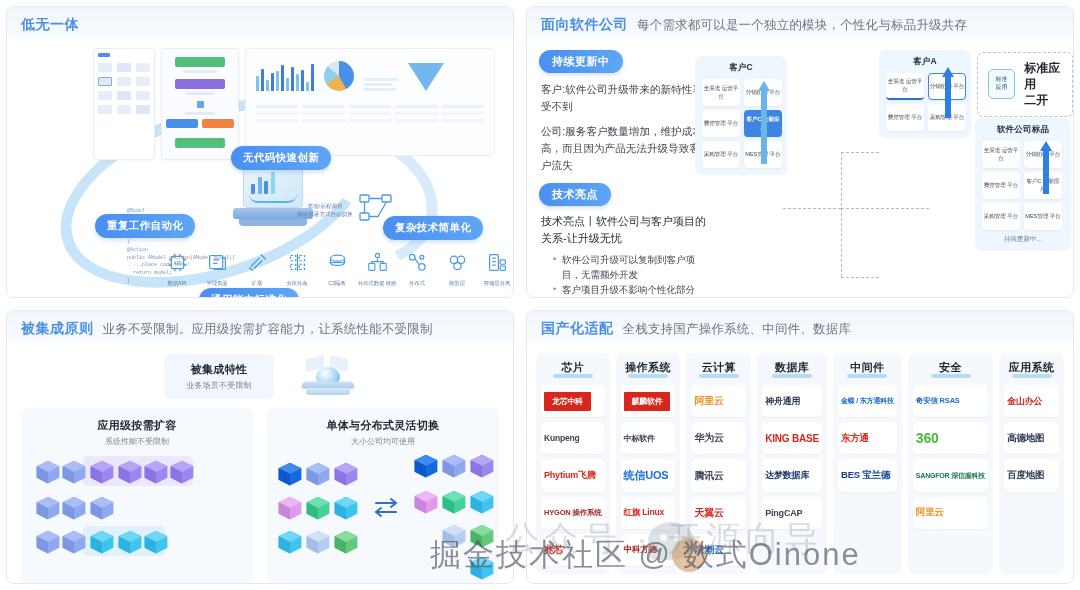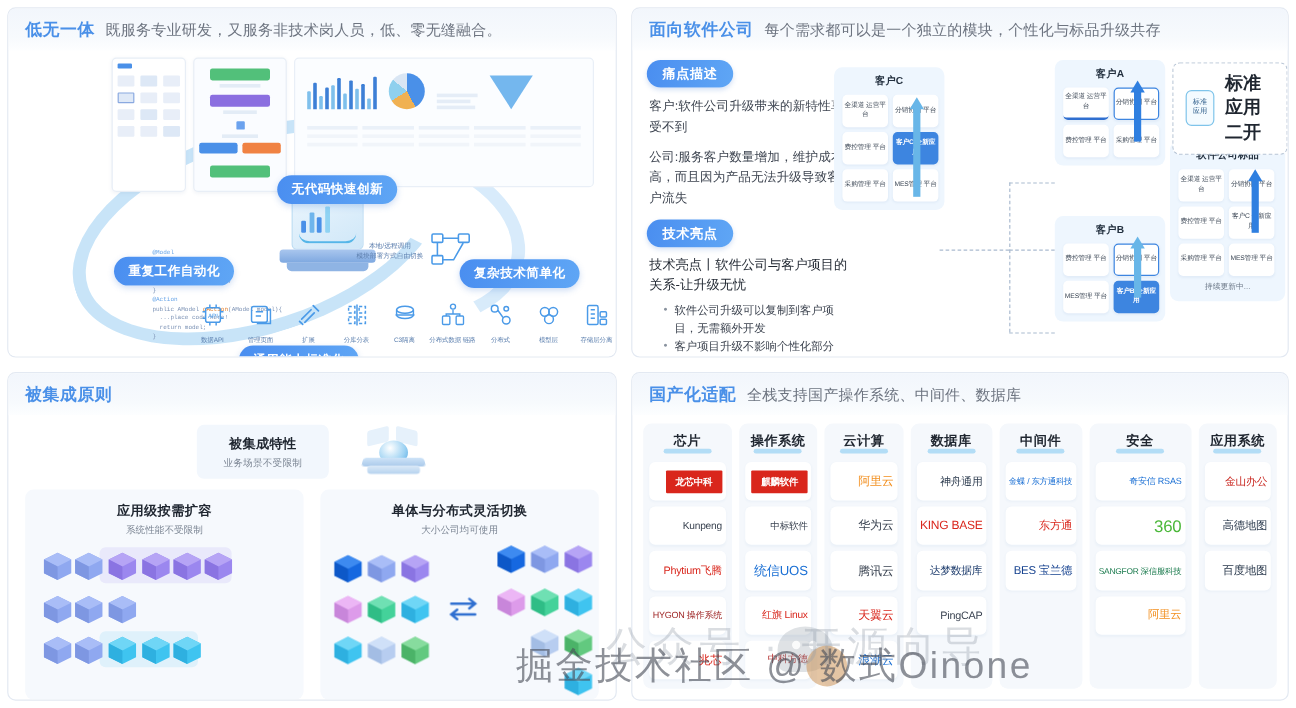--- a/index.html
+++ b/index.html
@@ -139,21 +139,21 @@
   .arrow-up.lt { border-bottom-color:#68b6e8; }
   .dashbox {
     position:absolute; border:1px dashed #b9c6d6; border-radius:6px;
     padding:7px 10px; display:flex; align-items:center; gap:9px; background:#fff;
   }
   .std-chip {
     width:34px;height:30px;border:1.4px solid #7fc4ea;border-radius:5px;background:#f4fbff;
     display:flex;align-items:center;justify-content:center;text-align:center;
     font-size:6px;color:#2d5d8a;line-height:1.3;
   }
-  .std-lbl { font-size:15px;font-weight:bold;color:#1f2630;line-height:1.35; }
+  .std-lbl { font-size:12px;font-weight:bold;color:#1f2630;line-height:1.35; }
   .more-t { font-size:6.5px;color:#6f7b8a;text-align:center;margin-top:5px; }
   .dline { position:absolute; border-top:1px dashed #aabbd0; }
   .dlinev { position:absolute; border-left:1px dashed #aabbd0; }
 
   
   .bl { position:absolute; inset:0; padding:6px 14px 8px 14px; }
   .bl-top { display:flex; align-items:center; justify-content:center; gap:26px; margin-top:2px; }
   .bl-chip {
     background:#f2f7fd; border-radius:6px; padding:8px 22px; text-align:center;
   }
@@ -177,25 +177,25 @@
     display:flex; flex-direction:column; gap:5px;
   }
   .lg-head { text-align:center; font-size:11px; font-weight:bold; color:#1f2630; position:relative; padding-bottom:4px; margin-bottom:1px; letter-spacing:.4px; }
   .lg-head:after {
     content:""; position:absolute; left:50%; transform:translateX(-50%);
     bottom:1px; width:40px; height:4px; background:#a7d8f5; border-radius:2px; opacity:.85;
   }
   .lg-head span { position:relative; z-index:2; }
   .lg-item {
     background:#fff; border-radius:5px; height:34px;
-    display:flex; align-items:center; justify-content:flex-end;
+    display:flex; align-items:center; justify-content:flex-start;
     box-shadow:0 1px 2px rgba(90,130,180,.06);
     overflow:hidden; padding:0 3px;
   }
-  .lg-txt { font-size:9px; font-weight:normal; white-space:nowrap; letter-spacing:-.2px; }
+  .lg-txt { font-size:9px; font-weight:bold; white-space:nowrap; letter-spacing:-.2px; }
   .redbox {
     background:#d9261c; color:#fff; font-size:8px; font-weight:bold;
     padding:4px 8px; border-radius:1px; letter-spacing:-.3px;
     transform: skewX(0deg);
   }
   .wm {
     position:absolute; pointer-events:none; white-space:nowrap;
     font-family:"Liberation Sans", sans-serif;
   }
   .wm-main {
@@ -222,21 +222,20 @@
   }
 </style>
 </head>
 <body>
 
 <div class="page">
 
   <div class="panel">
     <div class="panel-head">
       <div class="panel-title">低无一体</div>
-      <div class="panel-sub">既服务专业研发，又服务非技术岗人员，低、零无缝融合。</div>
     </div>
     <div class="panel-body">
       <div class="tl">
 
         <div class="tl-arc"></div>
         <div class="tl-arc2"></div>
 
         <div class="mini-card" style="left:86px;top:6px;width:62px;height:112px;">
           <div style="width:12px;height:4px;background:#4a90e8;border-radius:1px;margin:4px 0 0 4px;"></div>
           <div style="margin:6px 4px;display:grid;grid-template-columns:1fr 1fr 1fr;gap:5px;">
@@ -437,21 +436,21 @@
 
   <div class="panel">
     <div class="panel-head">
       <div class="panel-title">面向软件公司</div>
       <div class="panel-sub">每个需求都可以是一个独立的模块，个性化与标品升级共存</div>
     </div>
     <div class="panel-body">
       <div class="tr">
 
         <div class="tr-left">
-          <div class="tag-blue">痛点描述</div>
+          <div class="tag-blue">持续更新中</div>
           <div class="tr-p">客户:软件公司升级带来的新特性享受不到</div>
           <div class="tr-p">公司:服务客户数量增加，维护成本高，而且因为产品无法升级导致客户流失</div>
           <div style="margin-top:9px;">
             <span class="tag-blue">技术亮点</span>
           </div>
           <div class="tr-h">技术亮点丨软件公司与客户项目的关系-让升级无忧</div>
           <ul class="tr-ul">
             <li>软件公司升级可以复制到客户项目，无需额外开发</li>
             <li>客户项目升级不影响个性化部分</li>
           </ul>
@@ -492,35 +491,20 @@
 平台</div>
             <div class="cell">费控管理
 平台</div>
             <div class="cell">采购管理
 平台</div>
           </div>
           <div class="arrow-stem" style="left:66px;top:26px;height:42px;"></div>
           <div class="arrow-up" style="left:63px;top:17px;"></div>
         </div>
 
-        <div class="grp" style="left:352px;top:138px;width:92px;">
-          <div class="grp-t">客户B</div>
-          <div class="grid2">
-            <div class="cell">费控管理
-平台</div>
-            <div class="cell ob2">分销协同
-平台</div>
-            <div class="cell">MES管理
-平台</div>
-            <div class="cell hl">客户B
-全新应用</div>
-          </div>
-          <div class="arrow-stem lt" style="left:66px;top:26px;height:42px;"></div>
-          <div class="arrow-up lt" style="left:63px;top:17px;"></div>
-        </div>
 
         <div class="grp" style="left:448px;top:76px;width:96px;">
           <div class="grp-t">软件公司标品</div>
           <div class="grid2">
             <div class="cell">全渠道
 运营平台</div>
             <div class="cell">分销协同
 平台</div>
             <div class="cell">费控管理
 平台</div>
@@ -543,20 +527,21 @@
 二开</div>
         </div>
 
       </div>
     </div>
   </div>
 
   <div class="panel">
     <div class="panel-head">
       <div class="panel-title">被集成原则</div>
+      <div class="panel-sub">业务不受限制。应用级按需扩容能力，让系统性能不受限制</div>
     </div>
     <div class="panel-body">
       <div class="bl">
 
         <div class="bl-top">
           <div class="bl-chip">
             <div class="bl-chip-t">被集成特性</div>
             <div class="bl-chip-s">业务场景不受限制</div>
           </div>
           <div class="server3d">

